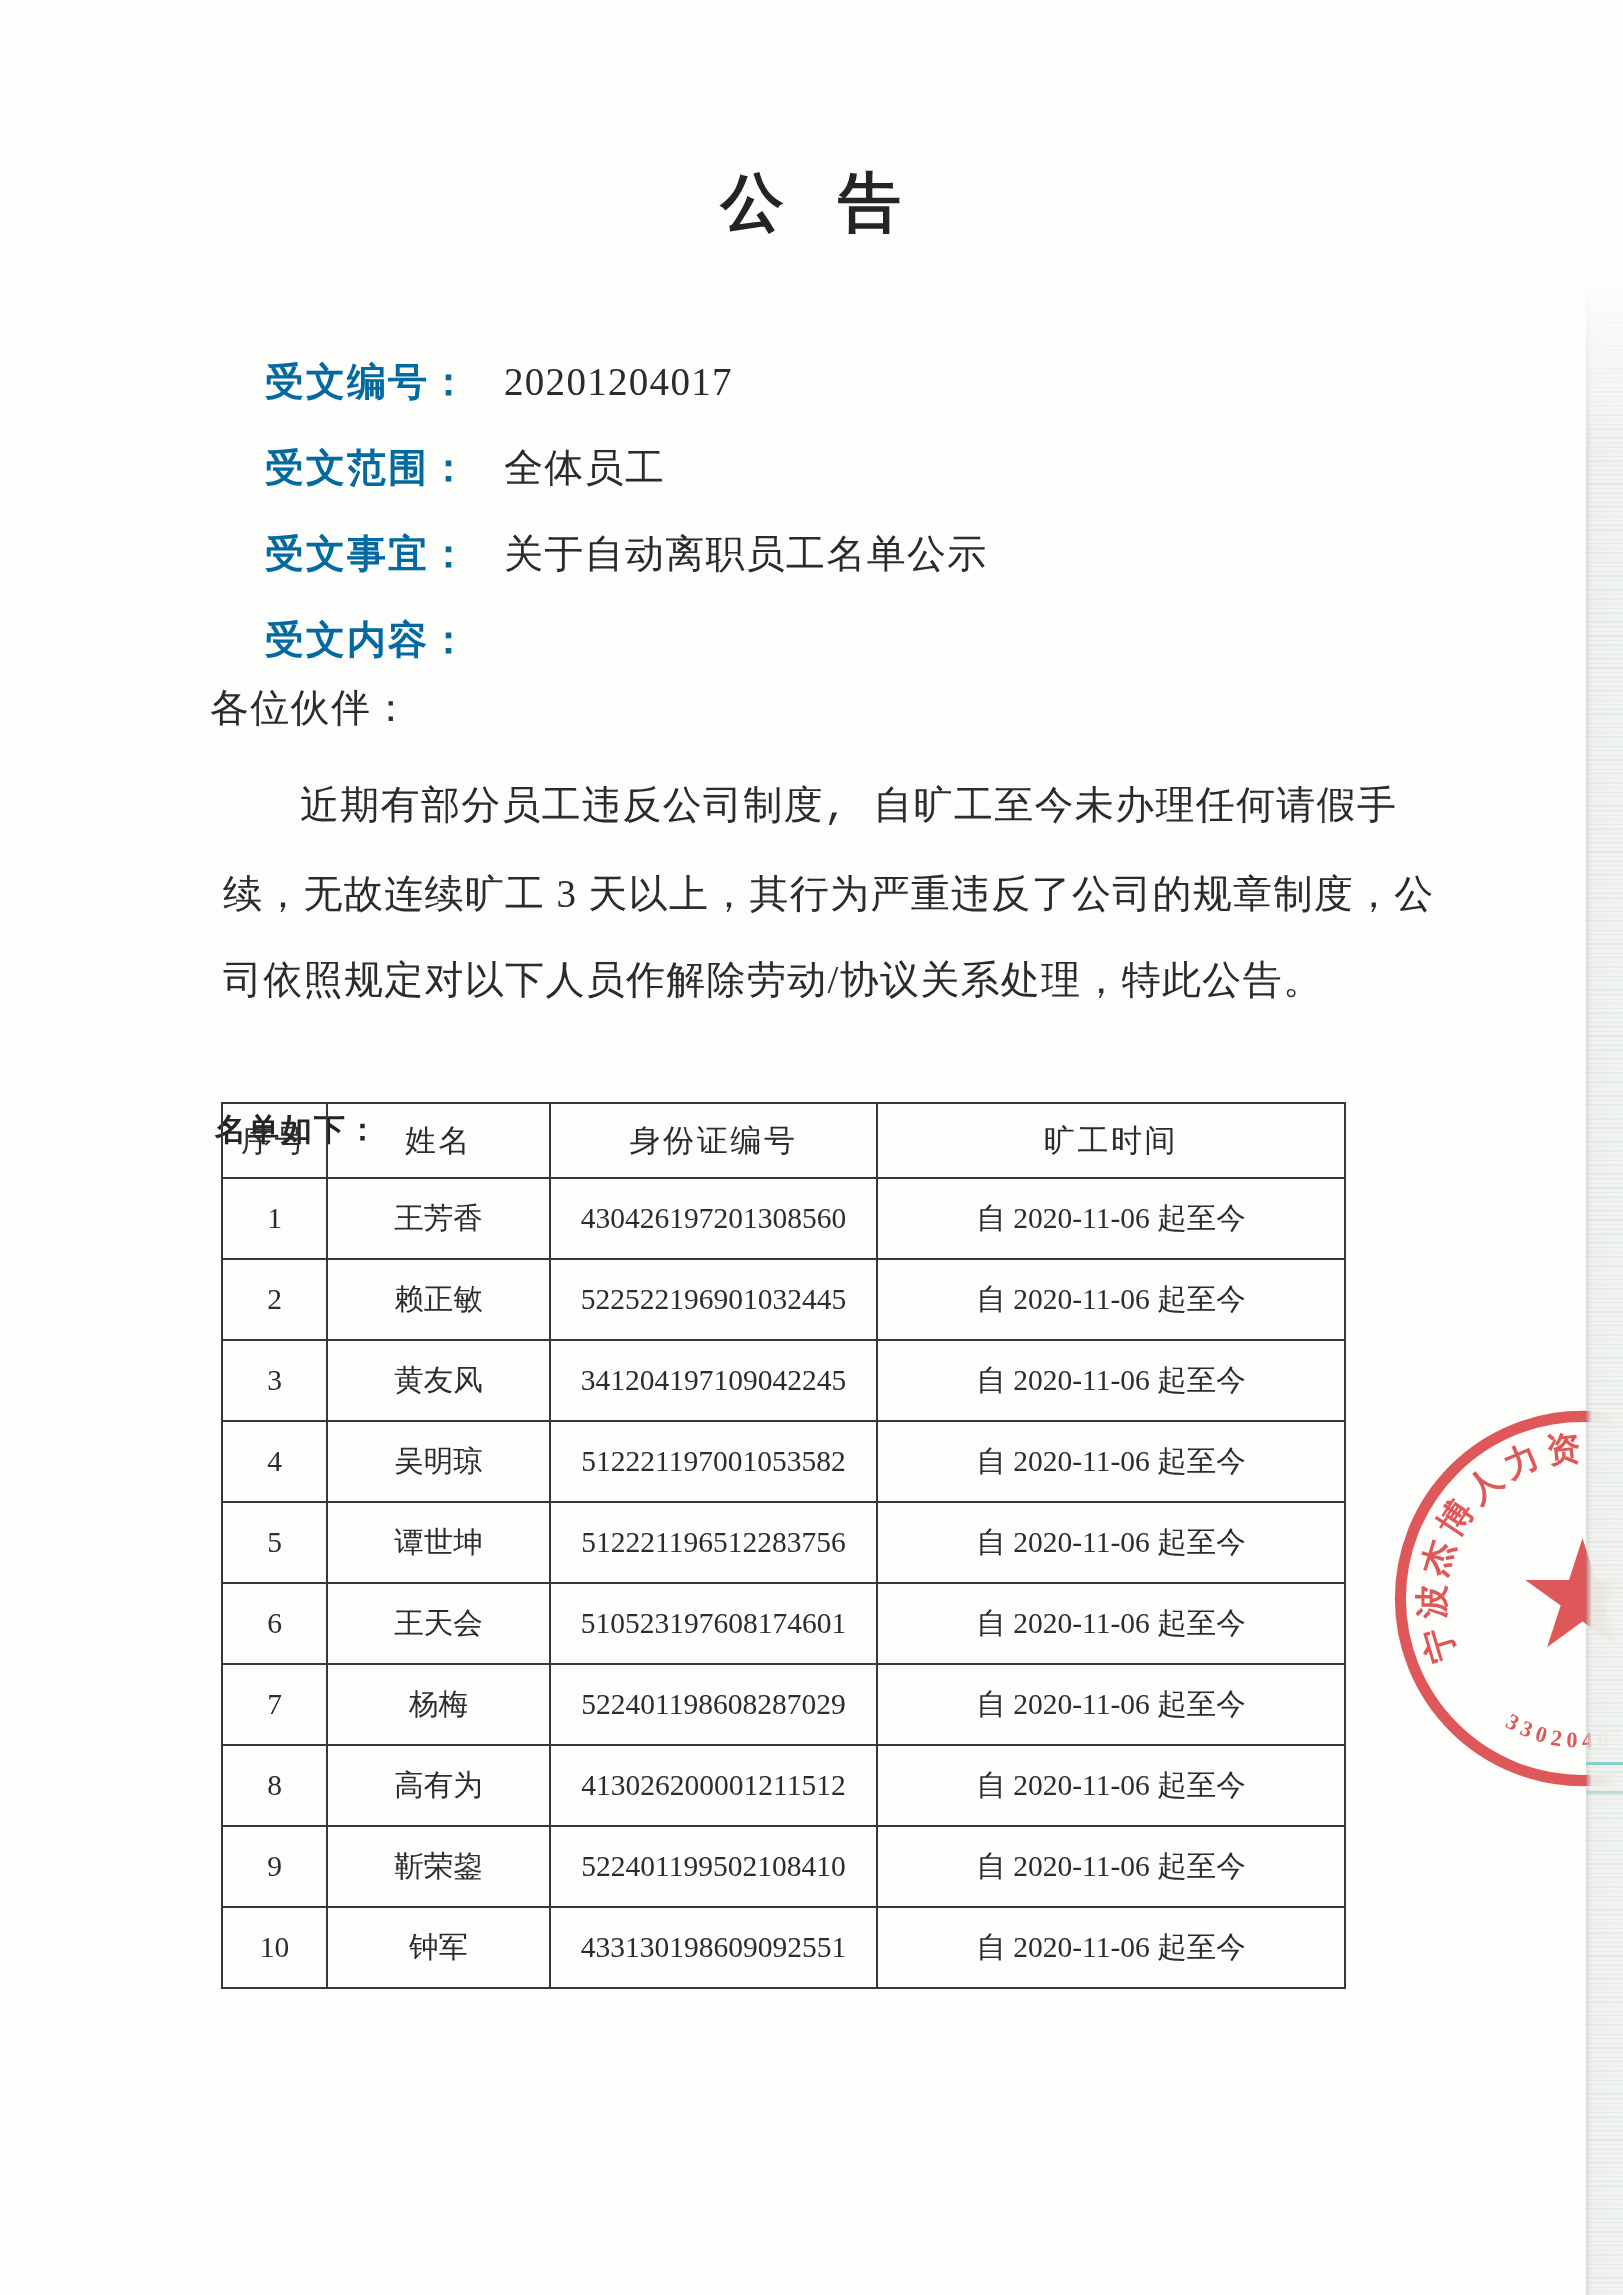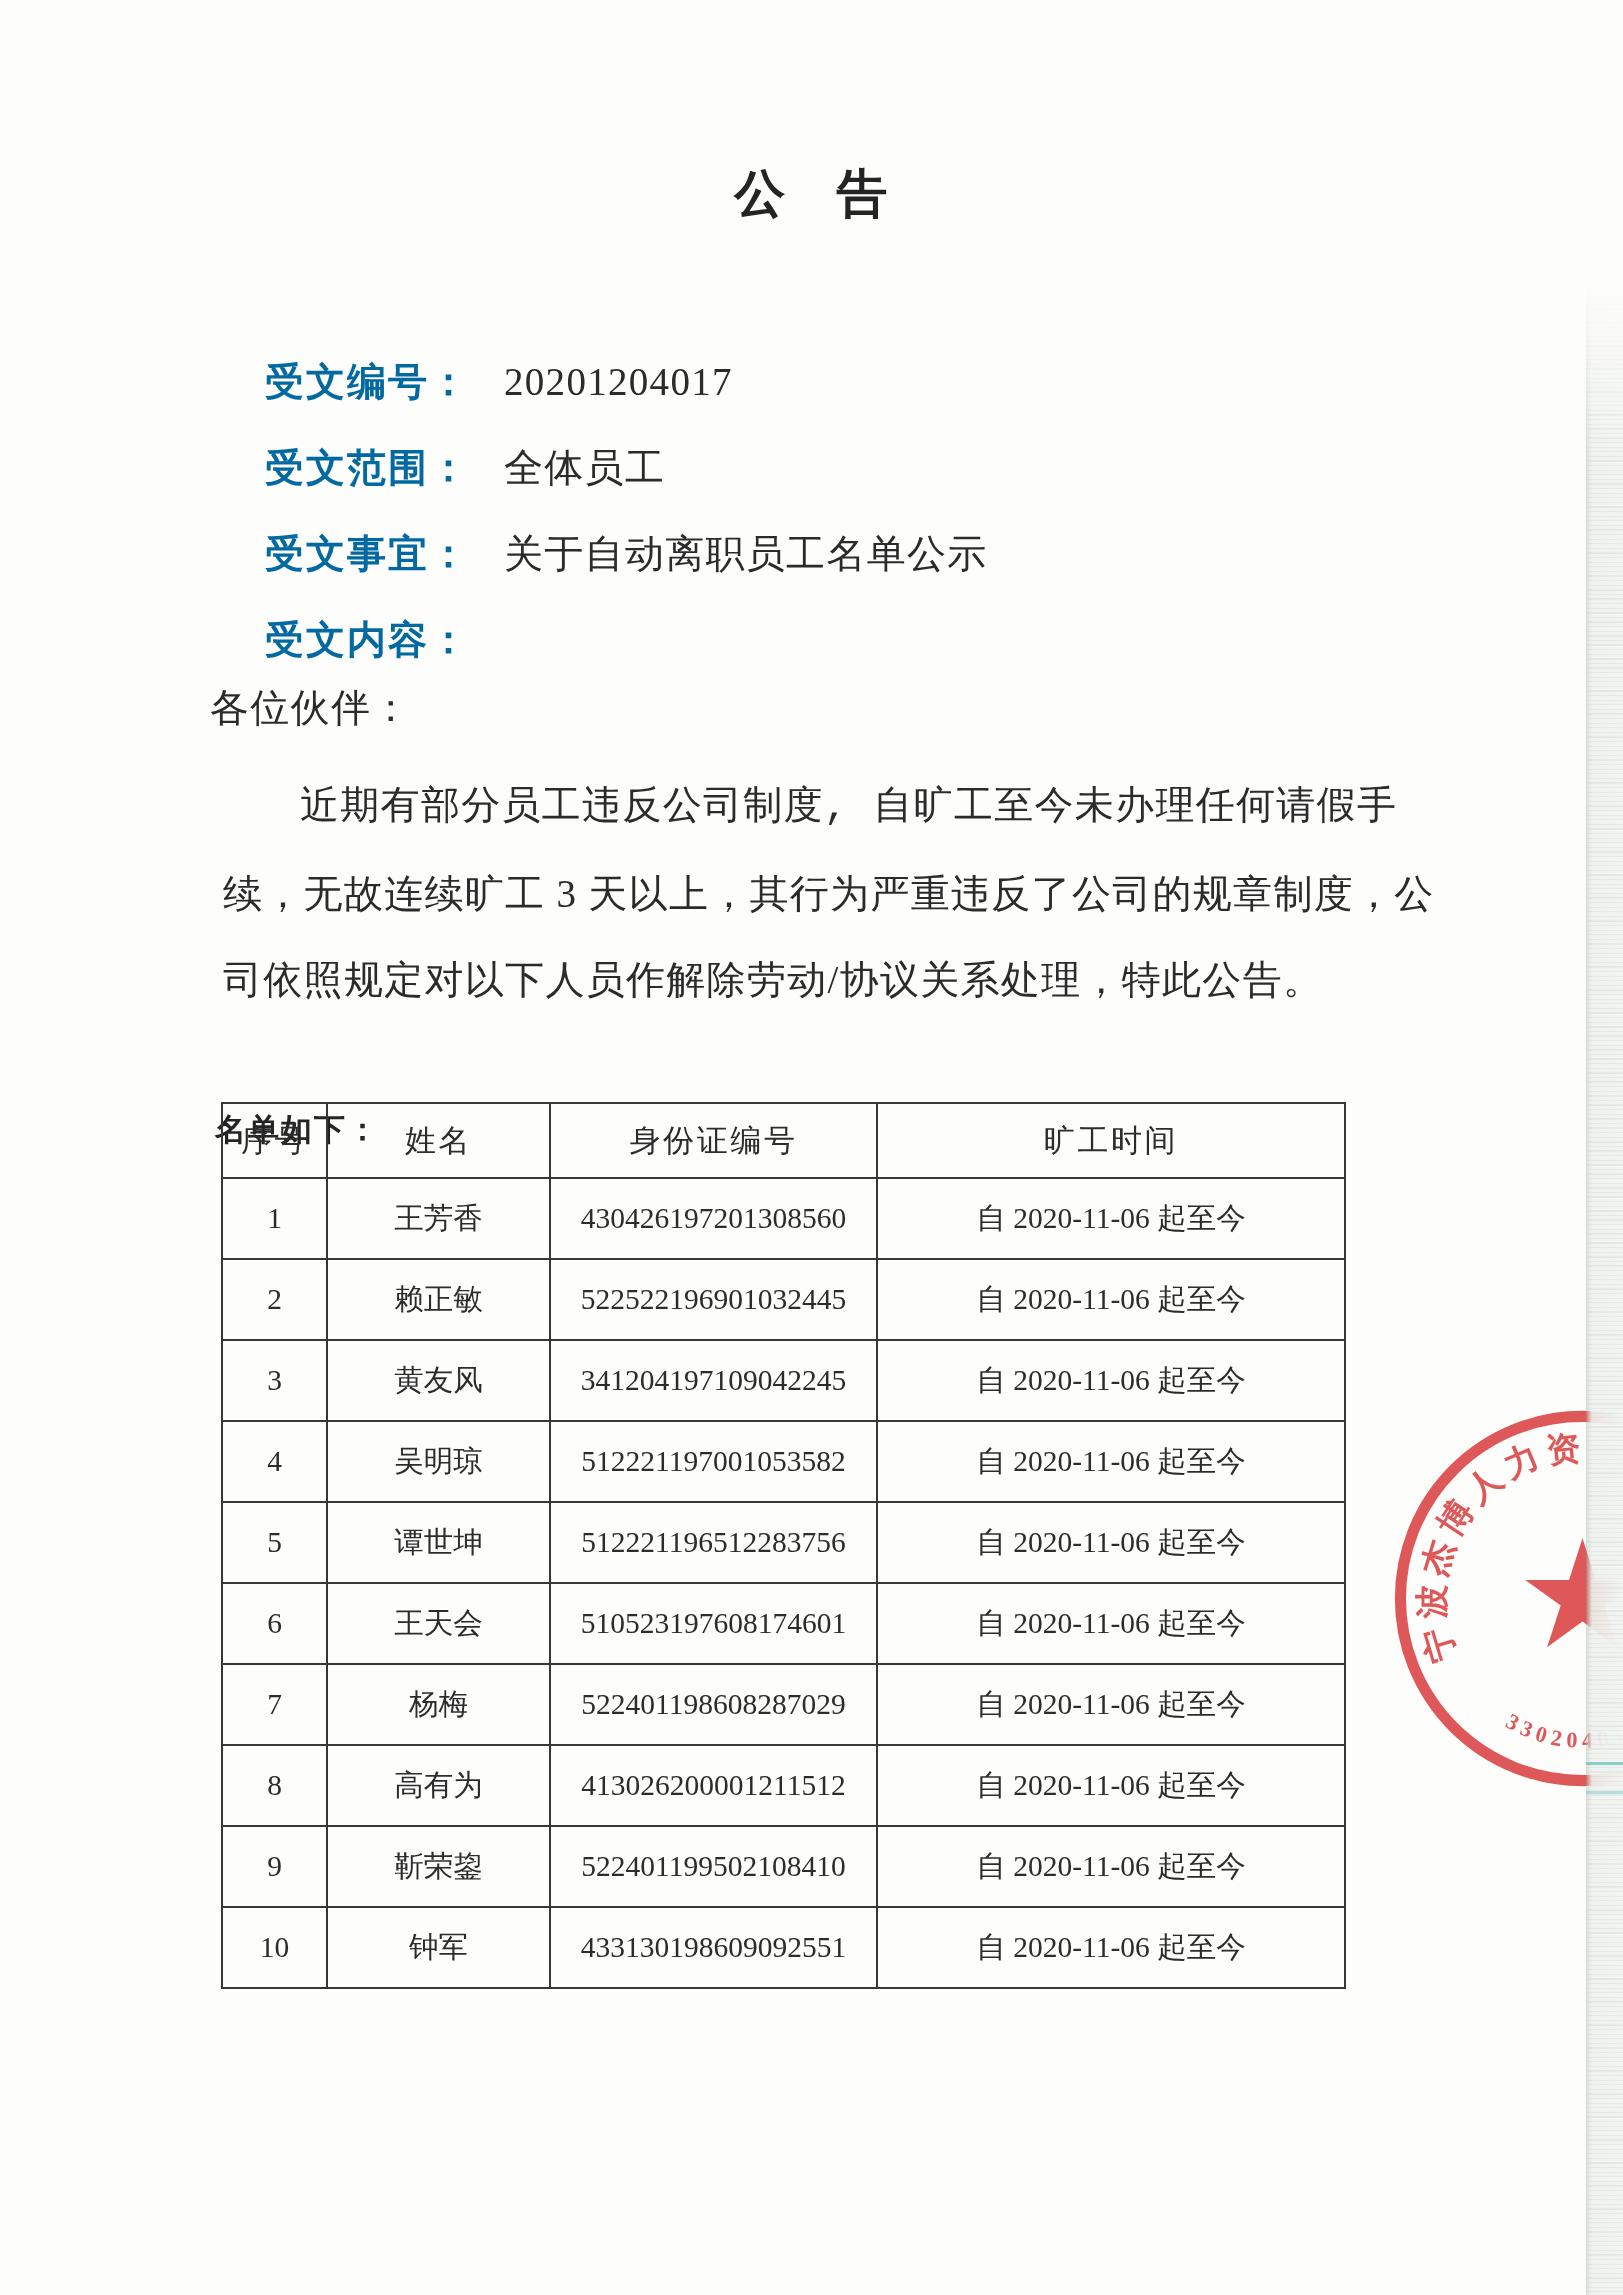--- a/index.html
+++ b/index.html
@@ -8,21 +8,21 @@
     width:1623px;height:2295px;
     margin:0 auto;
     background:#fdfdfc;
     font-family:"Liberation Serif",serif;
     color:#2b2b2b;
     overflow:hidden;
   }
   .title{
     position:absolute;top:160px;left:0;width:100%;
     text-align:center;
-    font-size:51px;font-weight:bold;color:#242424;
+    font-size:63px;font-weight:bold;color:#242424;
     word-spacing:36px;letter-spacing:1.3px;
   }
   .meta{position:absolute;left:221px;top:339px;}
   .meta-line{height:86px;line-height:86px;font-size:39px;white-space:nowrap;}
   .meta-label{
     font-family:Liberation Sans, sans-serif;
     font-weight:bold;color:#0369a1;
     letter-spacing:2px;margin-right:34px;margin-left:44px;
   }
   .meta-value{letter-spacing:1.3px;}

